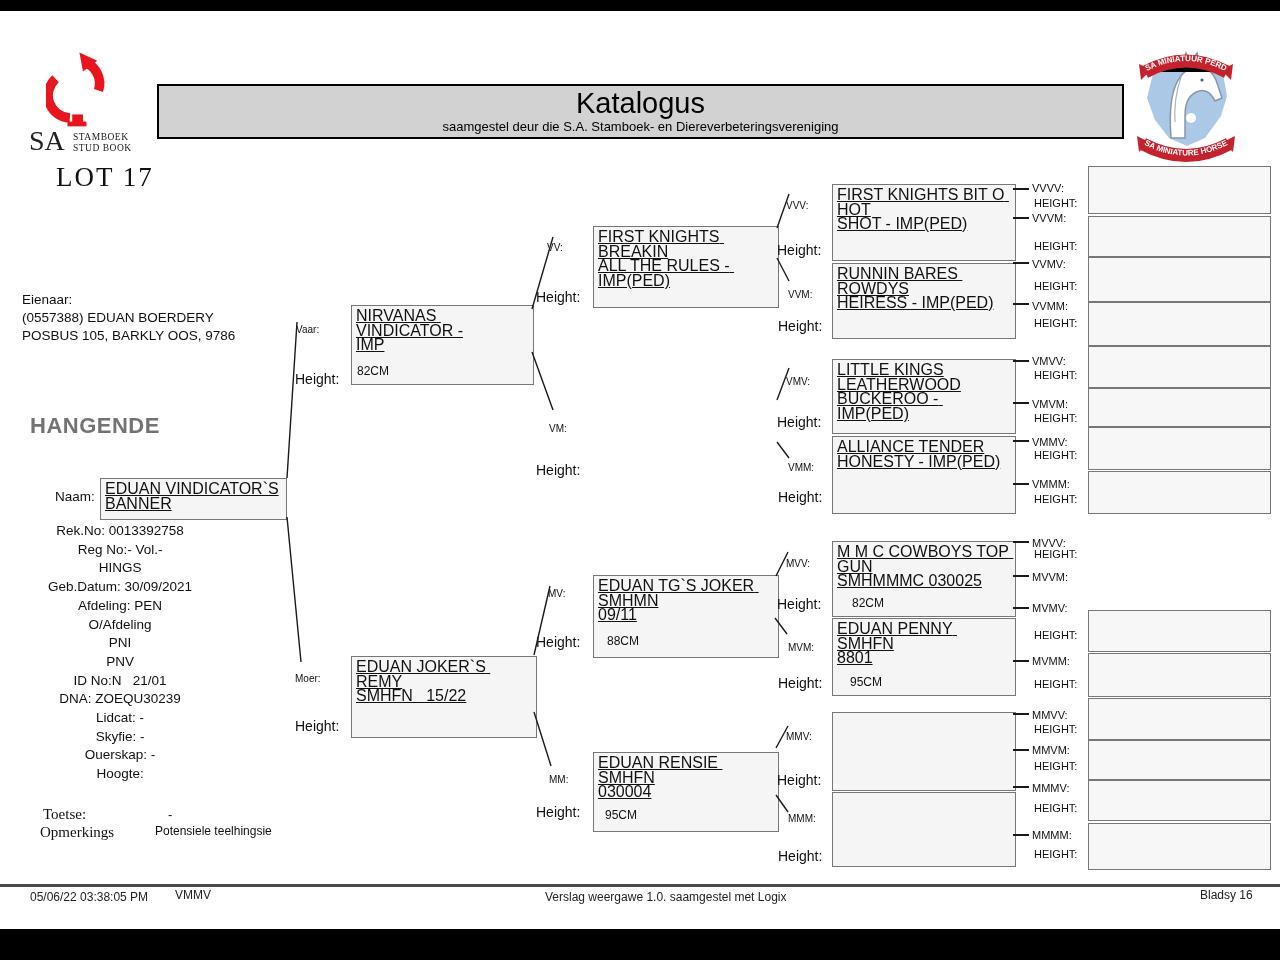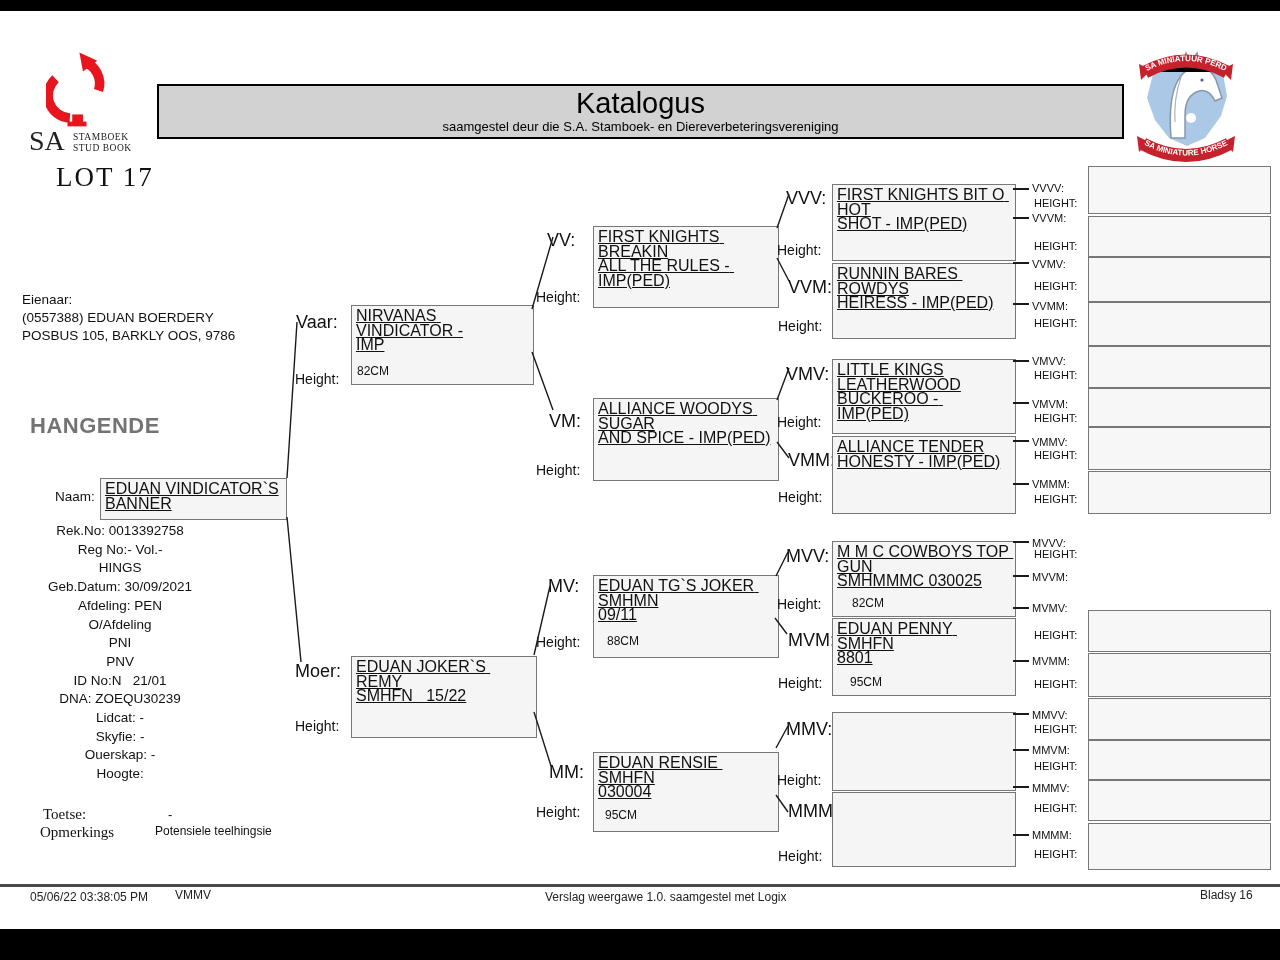--- a/index.html
+++ b/index.html
@@ -16,21 +16,21 @@
   .lot{position:absolute;left:56px;top:162px;font-family:"Liberation Serif",serif;font-size:27px;letter-spacing:2px;color:#111;}
   
   .owner{position:absolute;left:22px;top:291px;font-size:13.5px;line-height:18px;}
   .hangende{position:absolute;left:30px;top:413px;font-size:22px;font-weight:bold;color:#737373;letter-spacing:.5px;}
   .naamlbl{position:absolute;left:55px;top:489px;font-size:13.5px;}
   .naambox{position:absolute;left:100px;top:478px;width:185px;height:40px;background:#f5f5f5;border:1.5px solid #777;}
   .details{position:absolute;left:48px;top:522px;font-size:13.5px;}
   .details div{line-height:18.7px;white-space:pre;text-align:center;}
   .srf{font-family:"Liberation Serif",serif;font-size:15px;}
   
-  .lbl{position:absolute;font-size:18px;white-space:pre;}
+  .lbl{position:absolute;font-size:10px;white-space:pre;margin-top:12px;}
   .hlbl{position:absolute;font-size:14px;white-space:pre;}
   .pbox{position:absolute;background:#f5f5f5;border:1.5px solid #777;}
   .pname{font-size:16px;line-height:14.5px;padding:3px 4px 0 4px;white-space:pre-wrap;text-decoration:underline;}
   .pheight{position:absolute;left:11px;bottom:6px;font-size:12px;}
   .g4c,.g4h{position:absolute;font-size:11px;white-space:pre;}
   .g4b{position:absolute;left:1088px;width:181px;background:#f7f7f7;border:1.5px solid #777;}
   .g4t{font-size:9.5px;line-height:11px;padding:2px 3px 0 3px;white-space:pre-wrap;}
   .ovlwrap{position:relative;font-size:9.5px;line-height:11px;padding:0 3px;white-space:pre;}
   .ovla{position:absolute;left:3px;top:-4px;}
   svg.overlay{position:absolute;left:0;top:0;pointer-events:none;}
@@ -142,25 +142,20 @@
 
   <div class="lbl" style="left:547px;top:230px">VV:</div>
   <div class="hlbl" style="left:536px;top:289px">Height:</div>
   <div class="pbox" style="left:593px;top:226px;width:184px;height:80px">
     <div class="pname">FIRST KNIGHTS BREAKIN
 ALL THE RULES - IMP(PED)</div>
     <div class="pheight"></div>
   </div>
   <div class="lbl" style="left:549px;top:411px">VM:</div>
   <div class="hlbl" style="left:536px;top:462px">Height:</div>
-  <div class="pbox" style="left:593px;top:398px;width:184px;height:81px">
-    <div class="pname">ALLIANCE WOODYS SUGAR
-AND SPICE - IMP(PED)</div>
-    <div class="pheight"></div>
-  </div>
   <div class="lbl" style="left:548px;top:576px">MV:</div>
   <div class="hlbl" style="left:536px;top:634px">Height:</div>
   <div class="pbox" style="left:593px;top:575px;width:184px;height:81px">
     <div class="pname">EDUAN TG`S JOKER SMHMN
 09/11</div>
     <div class="pheight" style="left:13px;bottom:9px">88CM</div>
   </div>
   <div class="lbl" style="left:549px;top:762px">MM:</div>
   <div class="hlbl" style="left:536px;top:804px">Height:</div>
   <div class="pbox" style="left:593px;top:752px;width:184px;height:78px">

